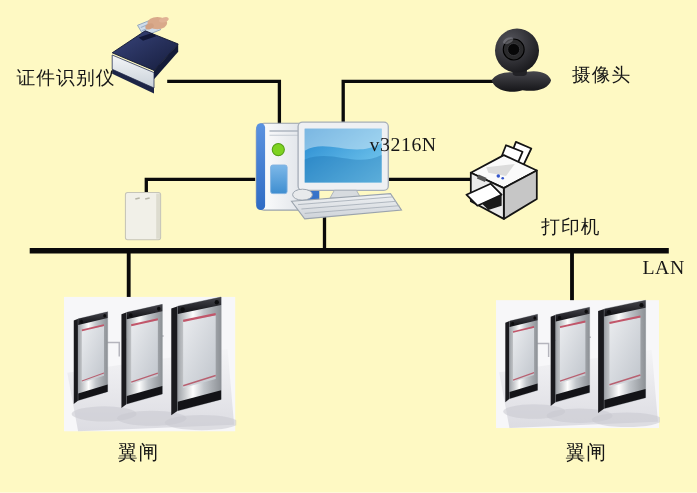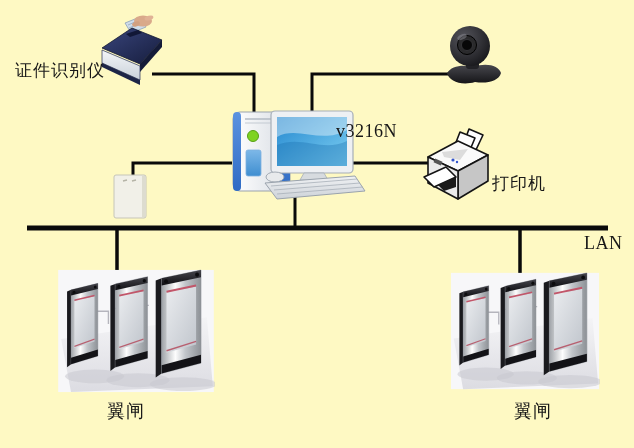--- a/index.html
+++ b/index.html
@@ -179,19 +179,20 @@
   </svg>
 
   <svg class="abs" style="left:57px;top:266px" width="158" height="130" preserveAspectRatio="none">
     <use href="#gateSym" width="158" height="130"></use>
   </svg>
   <svg class="abs" style="left:450px;top:264px" width="150" height="134" preserveAspectRatio="none">
     <use href="#gateSym" width="150" height="134"></use>
   </svg>
 
   <div class="lbl" style="left:15px;top:59px">证件识别仪</div>
+  <div class="lbl" style="left:520px;top:57px">摄像头</div>
   <div class="lbl lbl-lat" style="left:336px;top:121px">v3216N</div>
-  <div class="lbl" style="left:492px;top:172px">打印机</div>
+  <div class="lbl" style="left:492px;top:195px">打印机</div>
   <div class="lbl lbl-lat" style="left:584px;top:233px">LAN</div>
   <div class="lbl" style="left:107px;top:399px;font-size:18px">翼闸</div>
   <div class="lbl" style="left:514px;top:399px;font-size:18px">翼闸</div>
 
 </div>
 
 </body></html>

